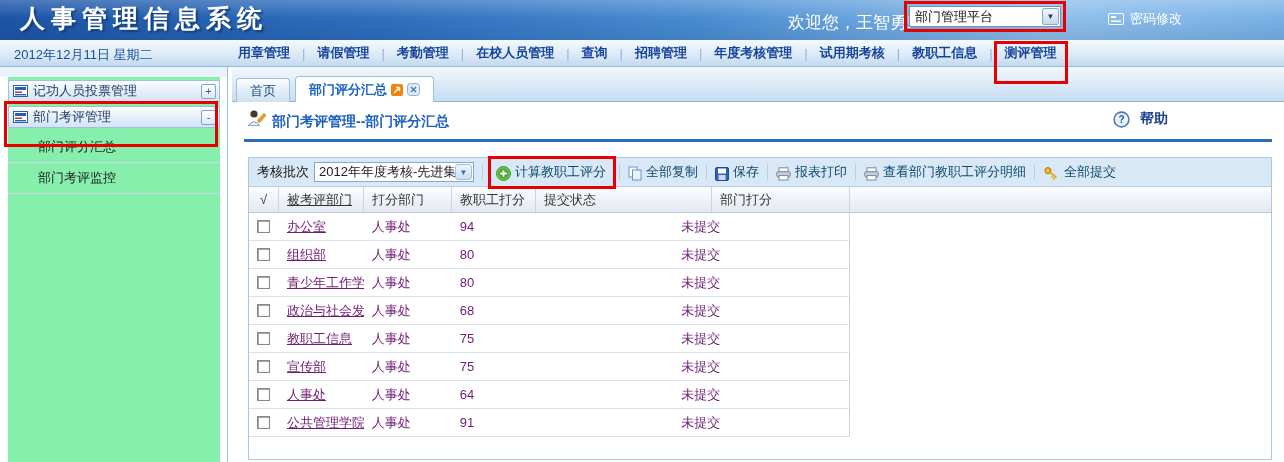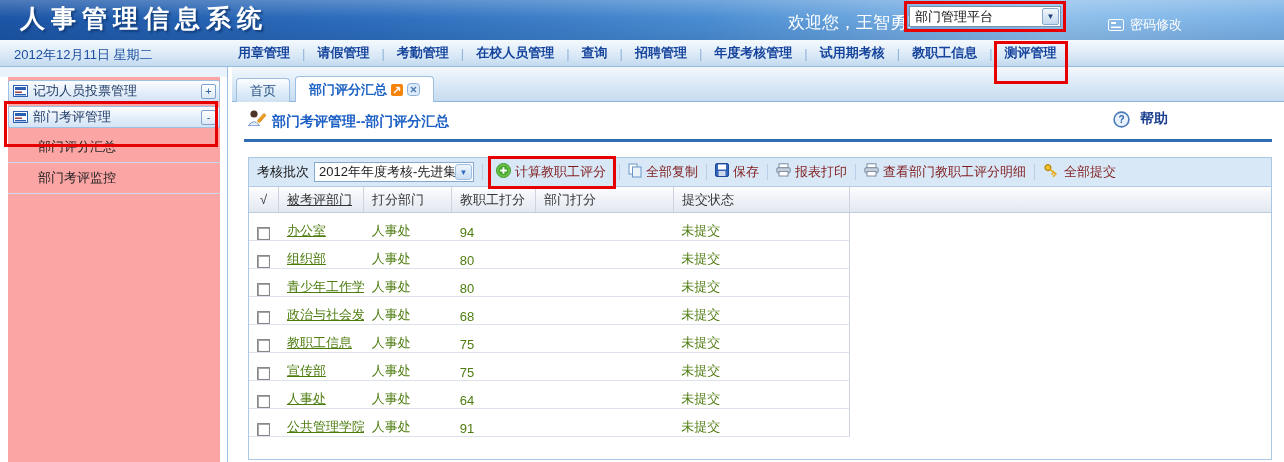--- a/index.html
+++ b/index.html
@@ -16,41 +16,41 @@
     color:#fff; letter-spacing:6px; text-shadow:2px 2px 2px rgba(16,56,114,.85); }
   .welcome { position:absolute; left:788px; top:11px; z-index:2; color:#fff; font-size:17px; }
   .platform-wrap { position:absolute; left:904px; top:1px; z-index:3; border:3px solid #e60000; padding:2px; }
   .select-box { width:152px; height:21px; background:#fff; border:1px solid #7b90ab;
     display:flex; align-items:center; cursor:pointer; }
   .select-text { flex:1; padding-left:5px; font-size:13px; color:#111; white-space:nowrap; overflow:hidden; }
   .select-arrow { width:17px; height:17px; margin-right:1px; flex:0 0 17px;
     background:linear-gradient(#f2f7fc,#c3d9ef); border:1px solid #88a9cc; border-radius:2px;
     display:flex; align-items:center; justify-content:center; font-size:8px; color:#1c3e78; }
   .pwd { position:absolute; left:1108px; top:10px; z-index:2; display:flex; align-items:center; gap:6px;
-    color:#fff; font-size:13px; cursor:pointer;margin-top:6px; }
+    color:#fff; font-size:13px; cursor:pointer; }
 
   
   .menubar { position:absolute; left:0; top:40px; width:1284px; height:27px;
     background:linear-gradient(180deg,#f5fafd,#d7e7f6 65%,#c2d9ee);
     border-bottom:1px solid #96badd; }
   .date { position:absolute; left:14px; top:6px; font-size:13px; color:#1c4fa0; }
   .menu { position:absolute; left:226px; top:0; height:26px; display:flex; align-items:center;
     font-size:13px; font-weight:bold; color:#16449c; }
   .menu-item { padding:0 12px; cursor:pointer; white-space:nowrap; position:relative; }
   .menu-sep { color:#93b4da; font-weight:normal; }
   .menu-red { position:absolute; left:1px; right:1px; top:-3px; height:43px;
     border:3px solid #e60000; pointer-events:none; z-index:6; }
 
   
   .main { position:absolute; left:0; top:67px; width:1284px; height:395px; background:#fff; }
   .pale-strip { position:absolute; left:0; top:0; width:228px; height:10px; background:#eaf2fb; }
   .splitter { position:absolute; left:227px; top:0; width:1px; height:395px; background:#9dbfe2; }
 
   
-  .sidebar { position:absolute; left:8px; top:10px; width:212px; height:385px; background:#fca5a5; }
+  .sidebar { position:absolute; left:8px; top:10px; width:212px; height:385px; background:#86efac; }
   .nav-group { height:22px; display:flex; align-items:center; gap:5px; padding:0 3px 0 4px;
     background:linear-gradient(180deg,#fcfdff,#e2edf9 60%,#d4e4f5);
     border:1px solid #9dbfe2; border-radius:2px; margin-bottom:4px;
     font-size:13px; color:#1e3a66; cursor:pointer; }
   .nav-group:first-child { margin-top:3px; }
   .nav-label { flex:1; white-space:nowrap; overflow:hidden; }
   .nav-toggle { width:15px; height:15px; border:1px solid #7fa3cc; border-radius:2px;
     background:linear-gradient(#ffffff,#dce9f6); font-size:11px; line-height:12px; text-align:center;
     color:#2b62a8; cursor:pointer; }
   .nav-sub { padding:6px 4px 6px 30px; font-size:13px; color:#222;
@@ -81,35 +81,35 @@
     border:1px solid #aac7e6; background:#fff; }
   .toolbar { height:29px; background:#d9e8f7; border-bottom:1px solid #b3cde9;
     display:flex; align-items:center; padding:0 8px; font-size:13px; color:#111; }
   .combo { width:160px; height:20px; margin-left:5px; background:#fff; border:1px solid #86a9cf;
     display:flex; align-items:center; cursor:pointer; }
   .combo-text { flex:1; font-size:13px; color:#222; padding-left:4px; white-space:nowrap; overflow:hidden; }
   .combo-btn { width:17px; height:16px; margin-right:1px; flex:0 0 17px;
     background:linear-gradient(#eef5fc,#cadef2); border:1px solid #9dbfe2; border-radius:3px;
     color:#2f6cc0; font-size:8px; display:flex; align-items:center; justify-content:center; }
   .tb-sep { width:1px; height:16px; background:#b9cfe7; margin:0 8px; flex:0 0 1px; }
-  .tb-btn { display:flex; align-items:flex-start; gap:4px; cursor:pointer; white-space:nowrap; color:#7f1d1d; }
+  .tb-btn { display:flex; align-items:flex-end; gap:4px; cursor:pointer; white-space:nowrap; color:#0c4a6e; }
   .calc-wrap { position:relative; padding:0 5px; }
   .calc-red { position:absolute; left:-3px; right:-5px; top:-7px; bottom:-8px;
     border:3px solid #e60000; pointer-events:none; z-index:4; }
 
   .grid-head { height:26px; display:flex;
     background:linear-gradient(180deg,#fdfdfe,#eef1f7 55%,#e3e8f1);
     border-bottom:1px solid #c2cbd8; font-size:13px; color:#333; }
   .gh-cell { line-height:25px; padding-left:8px; border-right:1px solid #cdd4df;
     white-space:nowrap; overflow:hidden; }
   .gh-fill { flex:1; }
   .w-cb{width:30px; text-align:center; padding-left:0;} .w-1{width:85px;text-decoration:underline;} .w-2{width:88px;}
   .w-3{width:84px;} .w-4{width:138px;} .w-5{width:176px;}
-  .grid-row { width:601px; height:28px; display:flex; align-items:flex-end;
-    border-bottom:1px solid #dde2ea; border-right:1px solid #cdd4df; font-size:13px; color:#4d7c0f; }
+  .grid-row { width:601px; height:28px; display:flex; align-items:center;
+    border-bottom:1px solid #dde2ea; border-right:1px solid #cdd4df; font-size:13px; color:#701a75; }
   .gr-cell { padding-left:8px; white-space:nowrap; overflow:hidden; }
   .gr-cb { width:30px; display:flex; justify-content:center; padding-left:0; }
   .cb-box { width:13px; height:13px; background:#fff; border:1px solid #888;
     box-shadow:inset 1px 1px 0 rgba(90,90,90,.55), inset -1px -1px 0 #f7f7f7; cursor:pointer; }
 </style>
 </head>
 <body>
 
 <div class="stage">
 
@@ -296,22 +296,22 @@
             </svg>
             <span>全部提交</span>
           </span>
         </div>
 
         <div class="grid-head">
           <span class="gh-cell w-cb">√</span>
           <span class="gh-cell w-1">被考评部门</span>
           <span class="gh-cell w-2">打分部门</span>
           <span class="gh-cell w-3">教职工打分</span>
+          <span class="gh-cell w-5">提交状态</span>
           <span class="gh-cell w-4">部门打分</span>
-          <span class="gh-cell w-5">提交状态</span>
           <span class="gh-fill"></span>
         </div>
 
         <div class="grid-row">
           <span class="gr-cell gr-cb w-cb">
               <span class="cb-box"></span>
             </span>
           <span class="gr-cell w-1">办公室</span>
           <span class="gr-cell w-2">人事处</span>
           <span class="gr-cell w-3">94</span>

